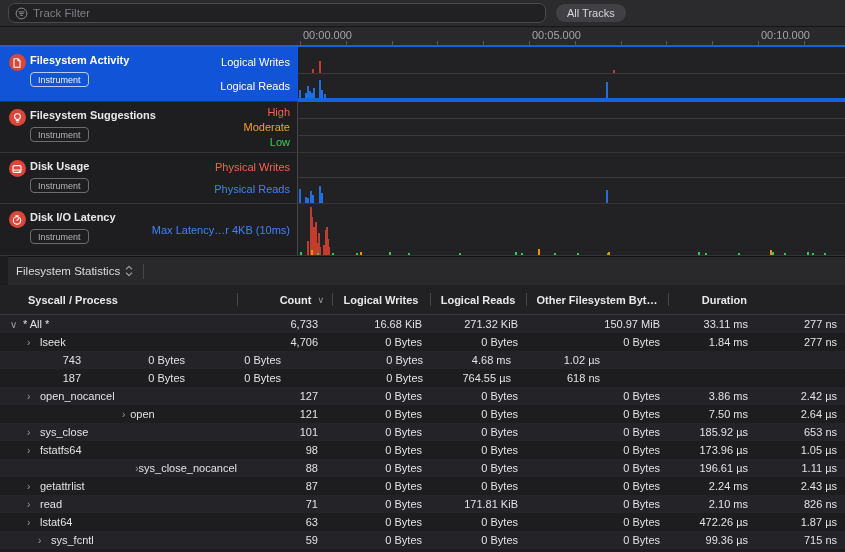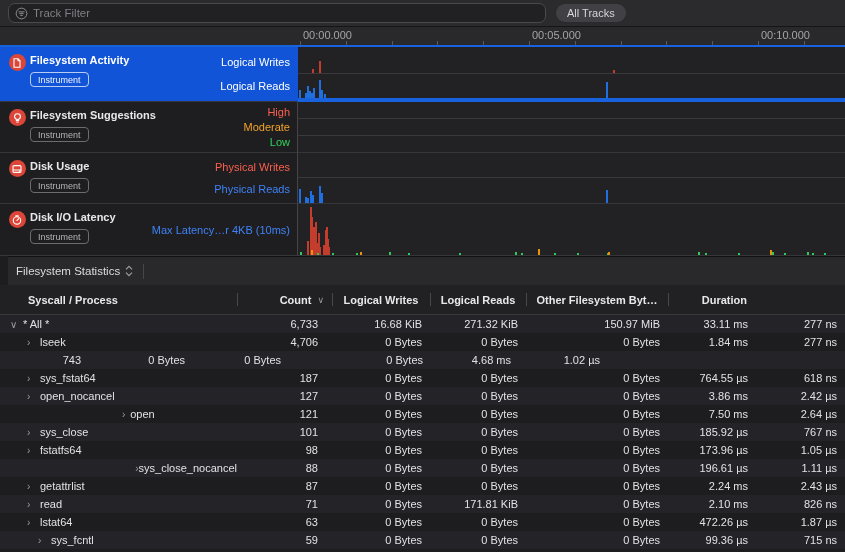--- a/index.html
+++ b/index.html
@@ -319,21 +319,20 @@
     </div>
     <div class="trow">
       <div class="cell num" style="width: 95px; padding-right: 14px;">743</div>
       <div class="cell num" style="width: 98px; padding-right: 8px;">0 Bytes</div>
       <div class="cell num" style="width: 96px; padding-right: 8px;">0 Bytes</div>
       <div class="cell num" style="width: 142px; padding-right: 8px;">0 Bytes</div>
       <div class="cell num" style="width: 88px; padding-right: 8px;">4.68 ms</div>
       <div class="cell num" style="width: 89px; padding-right: 8px;">1.02 µs</div>
     </div>
     <div class="trow">
-      <div class="cell" style="width: 237px; padding-left: 27px;"><span class="disclosure">›</span><span>sys_fstat64</span></div>
       <div class="cell num" style="width: 95px; padding-right: 14px;">187</div>
       <div class="cell num" style="width: 98px; padding-right: 8px;">0 Bytes</div>
       <div class="cell num" style="width: 96px; padding-right: 8px;">0 Bytes</div>
       <div class="cell num" style="width: 142px; padding-right: 8px;">0 Bytes</div>
       <div class="cell num" style="width: 88px; padding-right: 8px;">764.55 µs</div>
       <div class="cell num" style="width: 89px; padding-right: 8px;">618 ns</div>
     </div>
     <div class="trow">
       <div class="cell" style="width: 237px; padding-left: 27px;"><span class="disclosure">›</span><span>open_nocancel</span></div>
       <div class="cell num" style="width: 95px; padding-right: 14px;">127</div>
@@ -352,21 +351,21 @@
       <div class="cell num" style="width: 88px; padding-right: 8px;">7.50 ms</div>
       <div class="cell num" style="width: 89px; padding-right: 8px;">2.64 µs</div>
     </div>
     <div class="trow">
       <div class="cell" style="width: 237px; padding-left: 27px;"><span class="disclosure">›</span><span>sys_close</span></div>
       <div class="cell num" style="width: 95px; padding-right: 14px;">101</div>
       <div class="cell num" style="width: 98px; padding-right: 8px;">0 Bytes</div>
       <div class="cell num" style="width: 96px; padding-right: 8px;">0 Bytes</div>
       <div class="cell num" style="width: 142px; padding-right: 8px;">0 Bytes</div>
       <div class="cell num" style="width: 88px; padding-right: 8px;">185.92 µs</div>
-      <div class="cell num" style="width: 89px; padding-right: 8px;">767 ns</div>
+      <div class="cell num" style="width: 89px; padding-right: 8px;">653 ns</div>
     </div>
     <div class="trow">
       <div class="cell" style="width: 237px; padding-left: 27px;"><span class="disclosure">›</span><span>fstatfs64</span></div>
       <div class="cell num" style="width: 95px; padding-right: 14px;">98</div>
       <div class="cell num" style="width: 98px; padding-right: 8px;">0 Bytes</div>
       <div class="cell num" style="width: 96px; padding-right: 8px;">0 Bytes</div>
       <div class="cell num" style="width: 142px; padding-right: 8px;">0 Bytes</div>
       <div class="cell num" style="width: 88px; padding-right: 8px;">173.96 µs</div>
       <div class="cell num" style="width: 89px; padding-right: 8px;">1.05 µs</div>
     </div>

